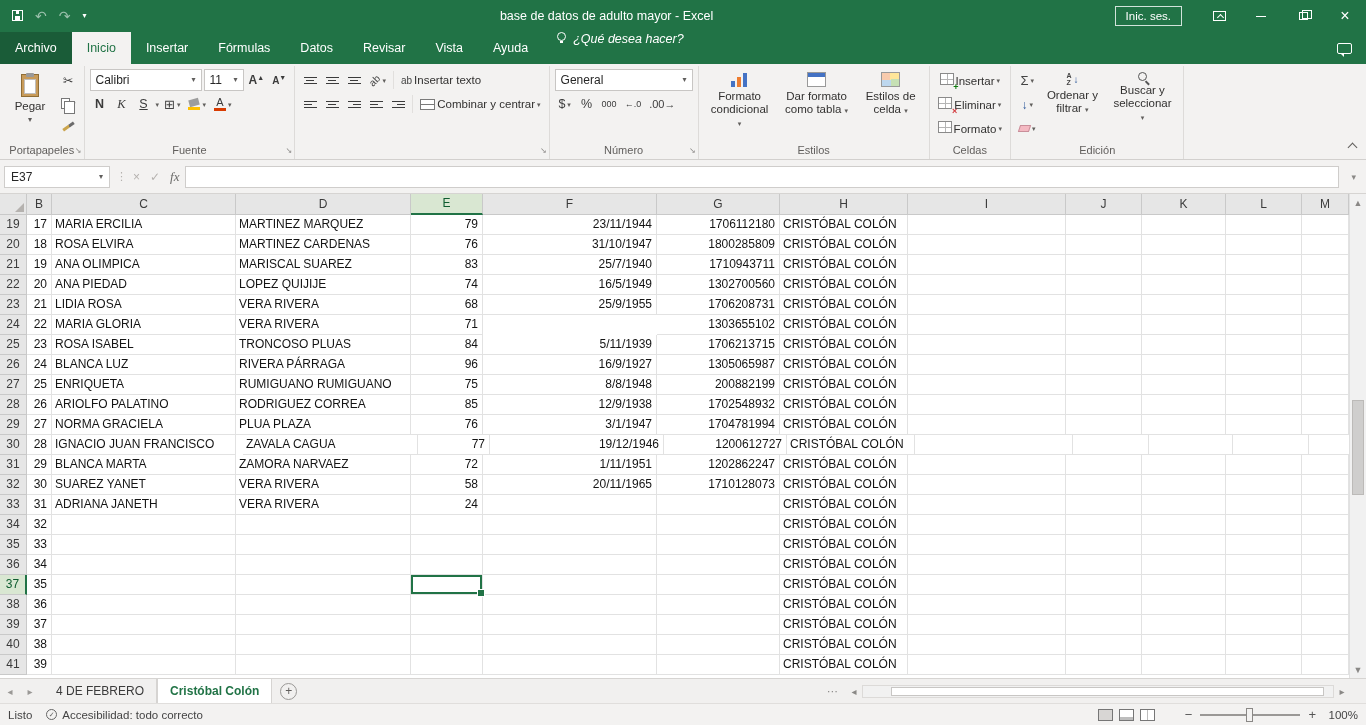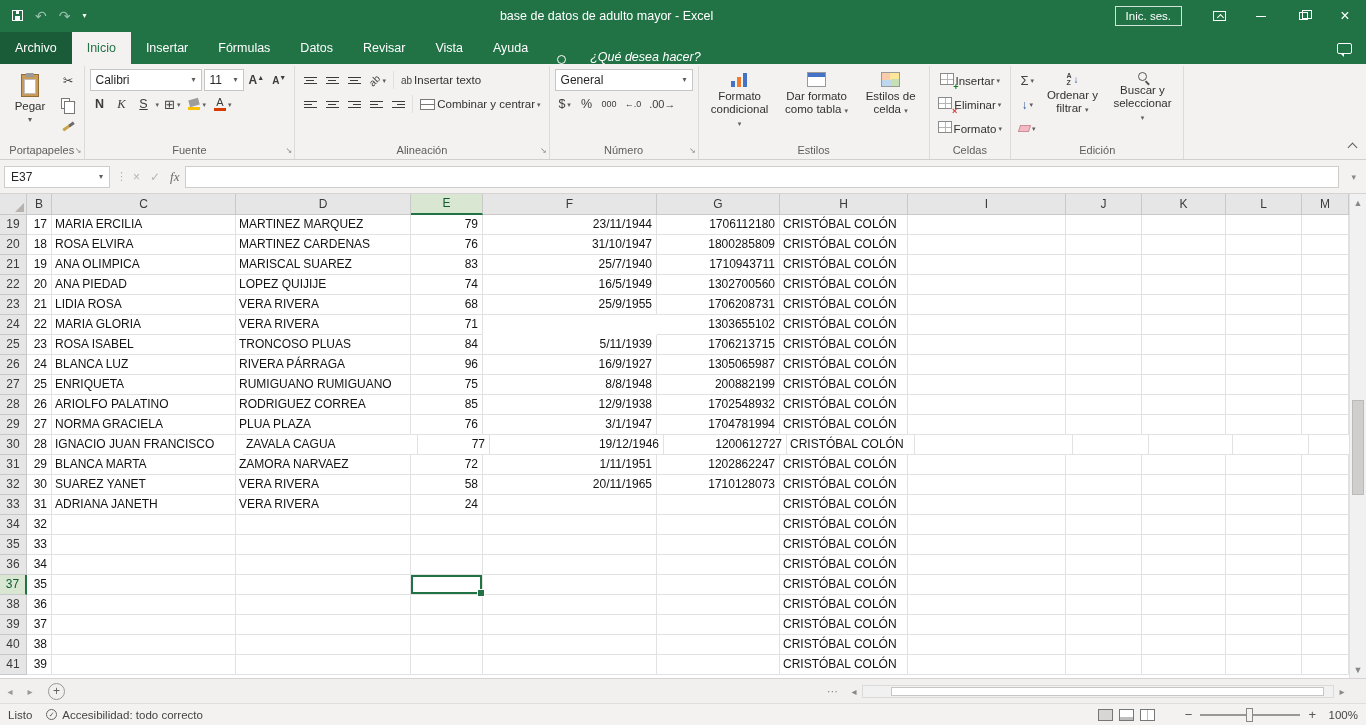--- a/index.html
+++ b/index.html
@@ -26,21 +26,21 @@
 .ico-restore{width:9px;height:8px;border:1px solid #fff;position:relative;display:inline-block;background:transparent}
 .ico-restore::before{content:"";position:absolute;left:2px;top:-3px;width:8px;height:7px;border:1px solid #fff}
 .xglyph{font-size:16px;line-height:1}
 
 
 .tabrow{height:32px;background:#217346;display:flex;align-items:stretch;color:#fff;flex:0 0 auto;position:relative}
 .rtab{display:flex;align-items:center;padding:0 15px;font-size:12.5px;white-space:nowrap;cursor:default}
 .rtab.file{background:#1a5c38}
 .rtab.active{background:#f3f2f1;color:#217346}
 .rtabs{display:flex;align-items:stretch}
-.tellme{display:flex;align-items:flex-end;gap:24px;padding:0 14px;font-size:12.5px;font-style:italic}
+.tellme{display:flex;align-items:flex-start;gap:7px;padding:0 14px;font-size:12.5px;font-style:italic}
 .ico-bulb{width:9px;height:9px;border:1px solid #fff;border-radius:50%;position:relative;display:inline-block}
 .ico-bulb::after{content:"";position:absolute;left:2px;bottom:-3px;width:3px;height:2px;background:#fff}
 .tr-spacer{flex:1}
 .ico-comment{width:15px;height:11px;border:1px solid #fff;border-radius:2px;position:relative;display:inline-block;margin:auto 14px}
 .ico-comment::after{content:"";position:absolute;left:2px;bottom:-4px;border-left:4px solid transparent;border-top:4px solid #fff}
 
 
 .ribbon{height:96px;background:#f3f2f1;border-bottom:1px solid #d2d0ce;display:flex;flex:0 0 auto;position:relative;padding-top:2px}
 .rgroup{display:flex;flex-direction:column;border-right:1px solid #dddbd9;padding:2px 5px 0;position:relative;flex:0 0 auto}
 .rg-body{flex:1;display:flex;align-items:flex-start;gap:3px}
@@ -366,23 +366,20 @@
               </span>
             <span class="vsep" style="height:18px;margin:0 2px"></span>
             <span class="sbtn">
                 <i class="ico-merge"></i>
                 <span style="font-size:11.5px;color:#323130">Combinar y centrar</span>
                 <span class="car8">▾</span>
               </span>
           </div>
         </div>
       </div>
-      <div class="rg-label">
-          <span>Alineación</span>
-        </div>
       <span class="launcher">↘</span>
     </div>
 
     <div class="rgroup">
       <div class="rg-body">
         <div class="rcol">
           <div class="rrow">
             <div class="selbox" style="width:138px">
                 <span>General</span>
                 <span class="car">▾</span>
@@ -874,20 +871,24 @@
       <div class="vtrack">
           <div class="vthumb"></div>
         </div>
       <span class="varr">▼</span>
     </div>
   </div>
 
   <div class="tabbar">
     <span class="navarr">◂</span>
     <span class="navarr">▸</span>
+    <div class="stabs">
+        <div class="stab">4 DE FEBRERO</div>
+        <div class="stab active">Cristóbal Colón</div>
+      </div>
     <span class="addsheet">+</span>
     <div class="tb-spacer"></div>
     <span class="dots">⋯</span>
     <div class="hscroll">
       <span class="harr">◂</span>
       <div class="htrack">
           <div class="hthumb"></div>
         </div>
       <span class="harr">▸</span>
     </div>

